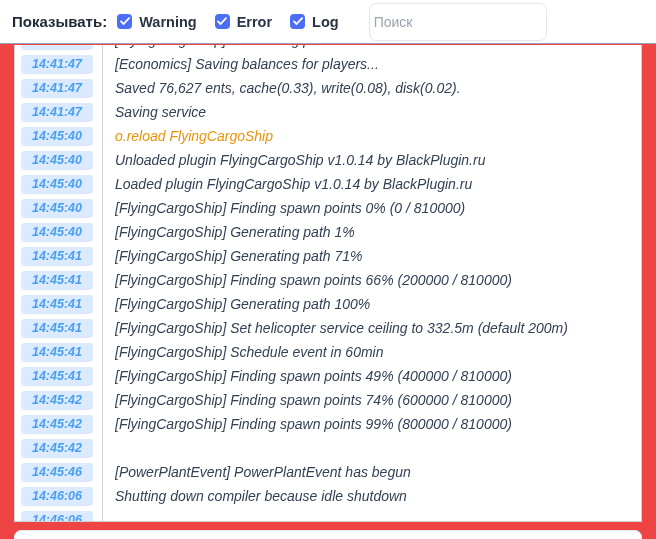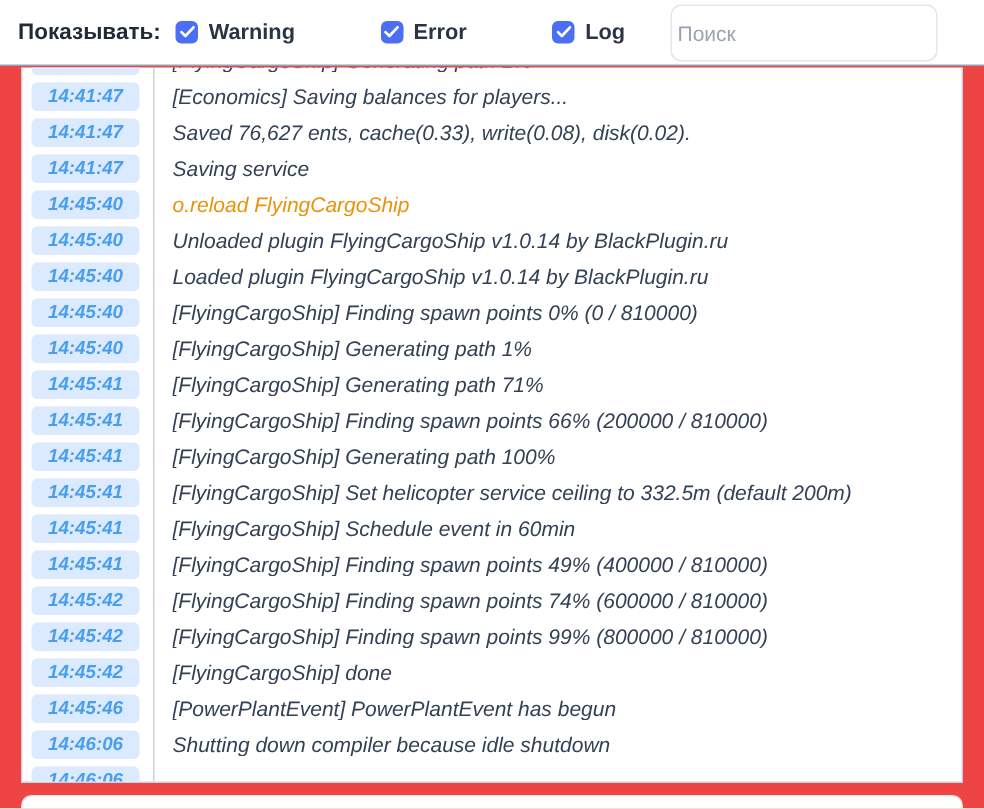--- a/index.html
+++ b/index.html
@@ -148,21 +148,21 @@
     background: #ffffff;
   }
 </style>
 </head>
 <body>
 
 <div id="app">
 
   <div class="toolbar">
     <span class="toolbar-label">Показывать:</span>
-    <div id="filters" style="display:flex;align-items:center;gap:39px;">
+    <div id="filters" style="display:flex;align-items:center;">
         <div class="check-group">
           <span class="checkbox">
             <svg width="10" height="9" viewBox="0 0 10 9">
               <path d="M1 4.4 L3.6 7 L9 1.2" stroke="#ffffff" stroke-width="1.8" fill="none" stroke-linecap="round" stroke-linejoin="round"></path>
             </svg>
           </span>
           <span class="check-label">Warning</span>
         </div>
         <div class="check-group">
           <span class="checkbox">
@@ -269,21 +269,20 @@
           <span class="log-msg">[FlyingCargoShip] Finding spawn points 74% (600000 / 810000)</span>
         </div>
         <div class="log-row">
           <span class="log-time">14:45:42</span>
           <span class="log-sep"></span>
           <span class="log-msg">[FlyingCargoShip] Finding spawn points 99% (800000 / 810000)</span>
         </div>
         <div class="log-row">
           <span class="log-time">14:45:42</span>
           <span class="log-sep"></span>
-          <span class="log-msg">[FlyingCargoShip] done</span>
         </div>
         <div class="log-row">
           <span class="log-time">14:45:46</span>
           <span class="log-sep"></span>
           <span class="log-msg">[PowerPlantEvent] PowerPlantEvent has begun</span>
         </div>
         <div class="log-row">
           <span class="log-time">14:46:06</span>
           <span class="log-sep"></span>
           <span class="log-msg">Shutting down compiler because idle shutdown</span>

